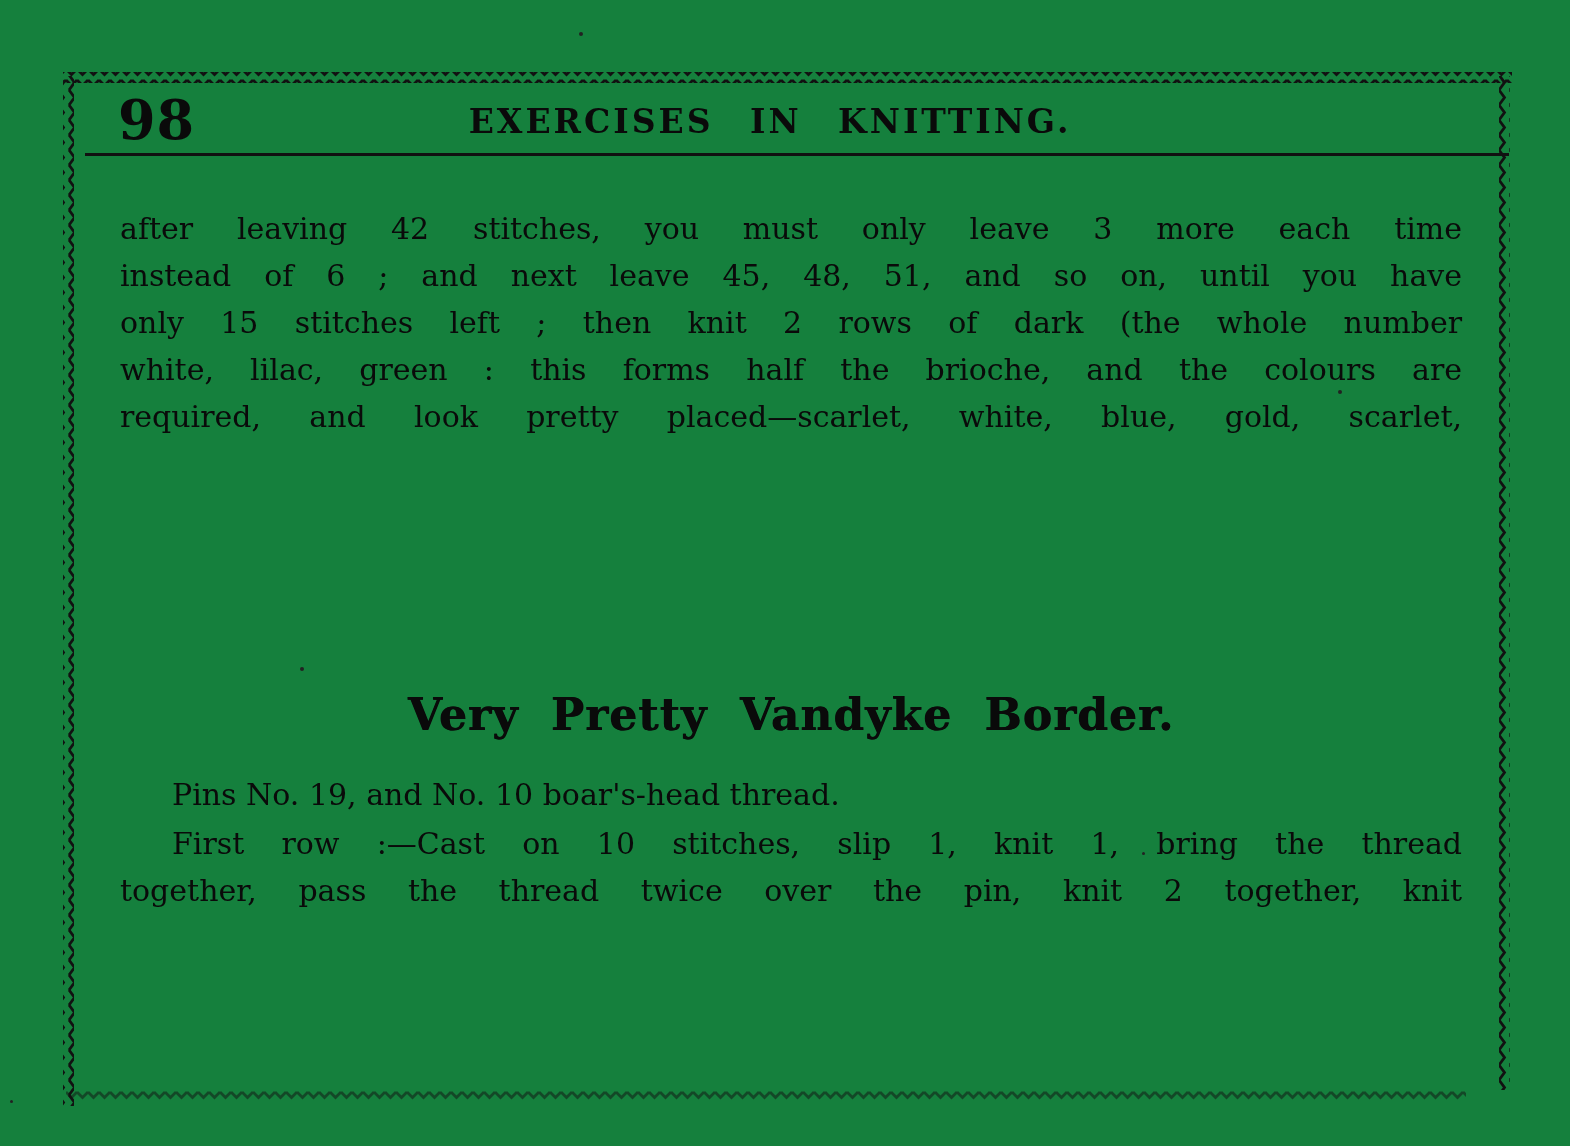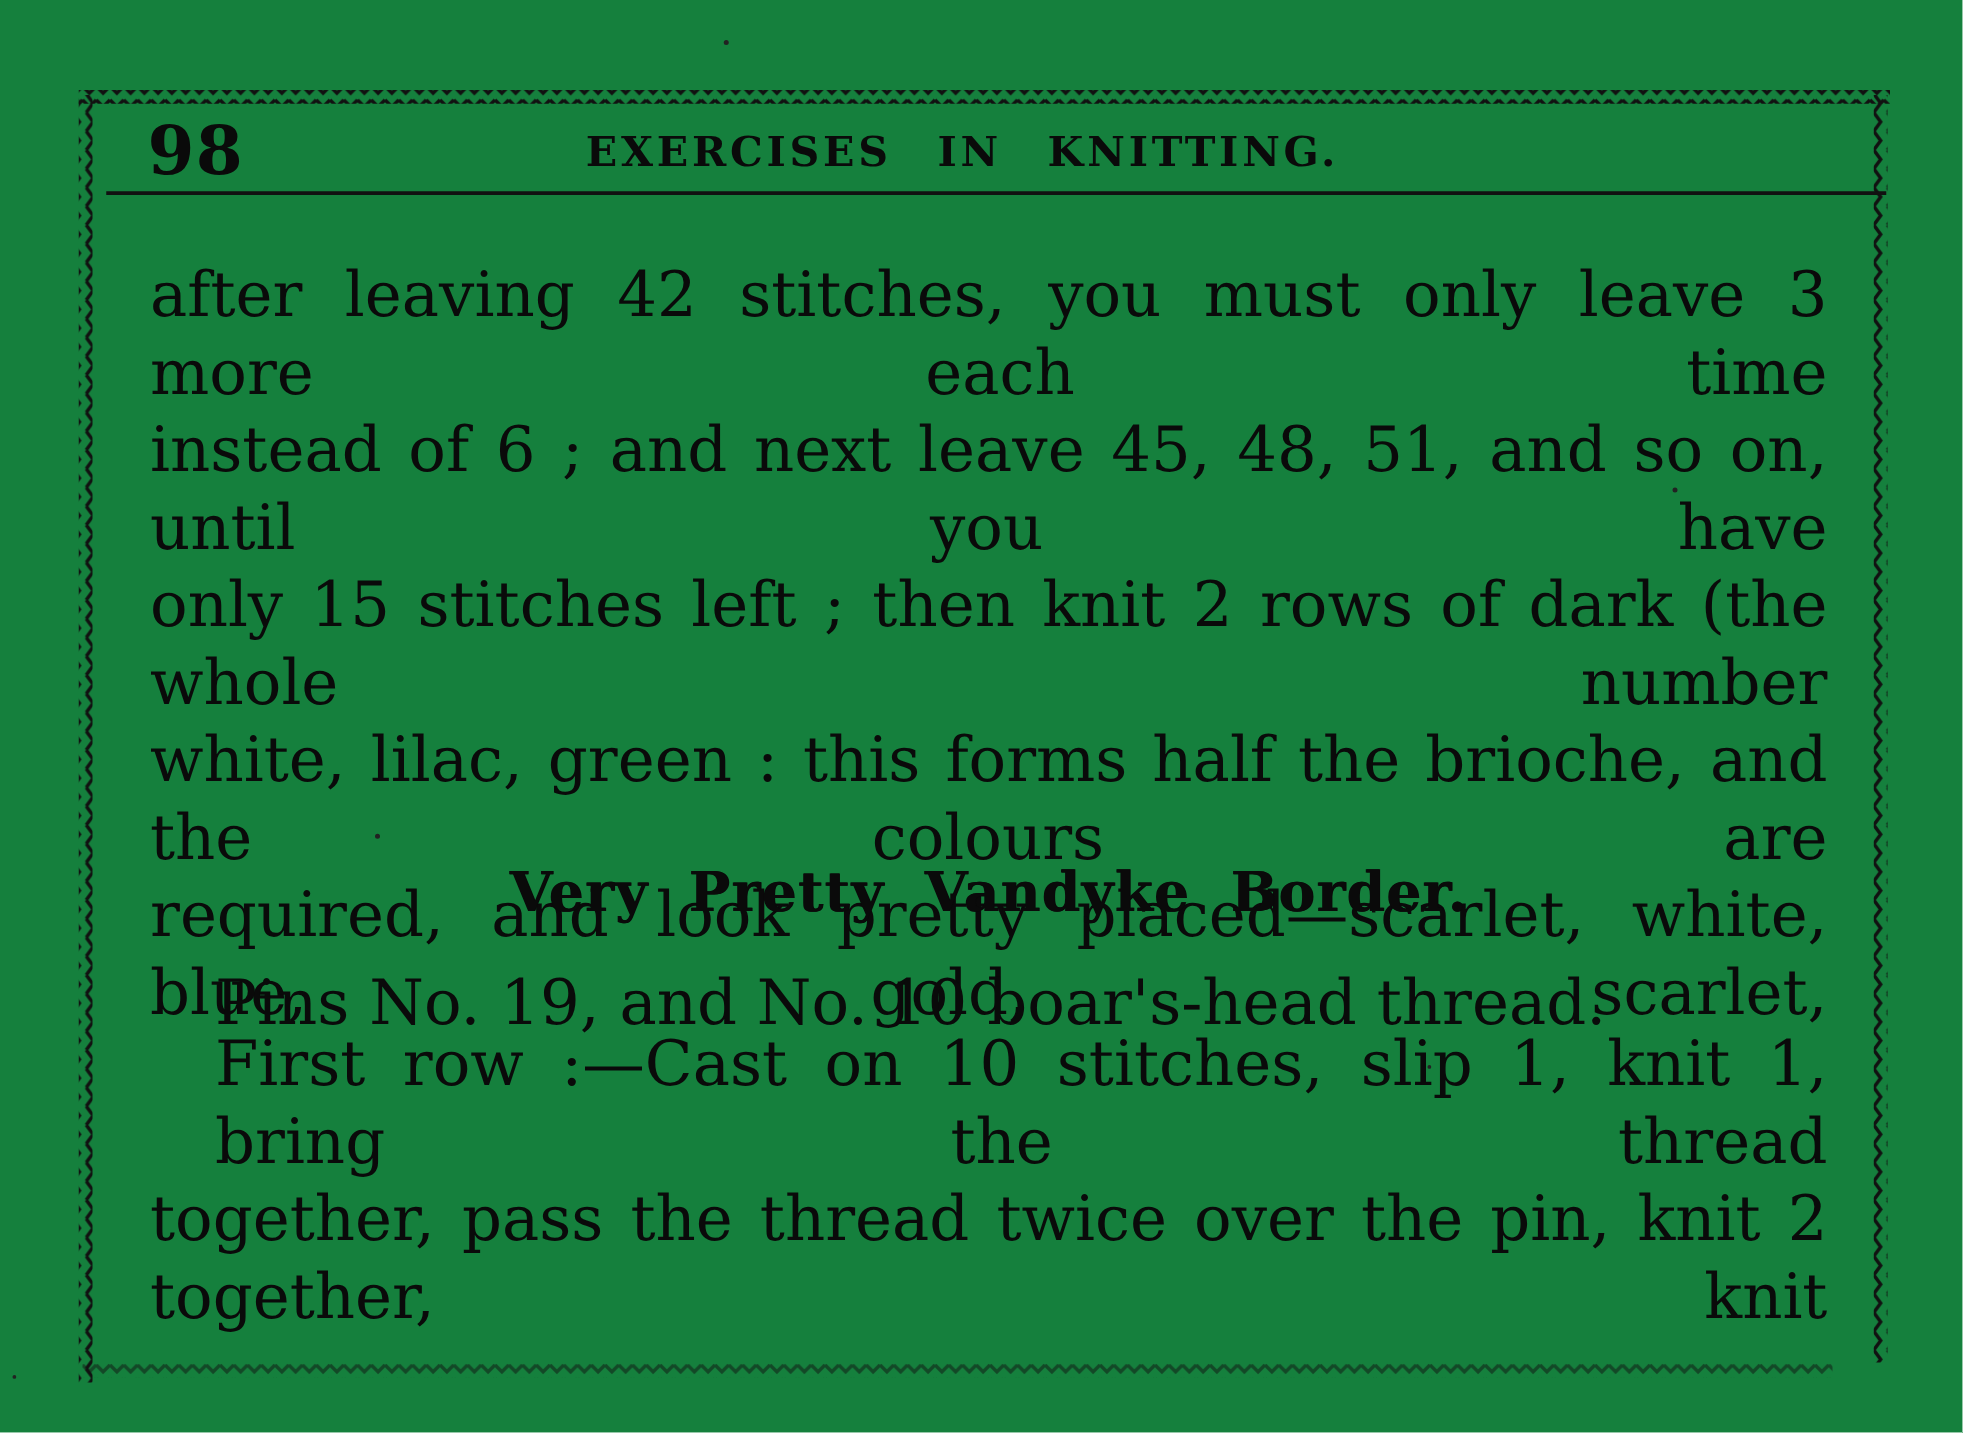--- a/index.html
+++ b/index.html
@@ -33,22 +33,22 @@
   }
   .header-rule {
     position: absolute;
     left: 85px; top: 153px;
     width: 1424px; height: 3px;
     background: #111;
   }
 
   .bodycol { position: absolute; left: 120px; width: 1342px; }
   .line {
-    font-size: 50px;
-    line-height: 62px;
+    font-size: 30px;
+    line-height: 47px;
     white-space: nowrap;
   }
   .j {
     text-align: justify;
     text-align-last: justify;
     white-space: normal;
   }
   .indent { padding-left: 52px; }
 
   .p1 { top: 205px; }

